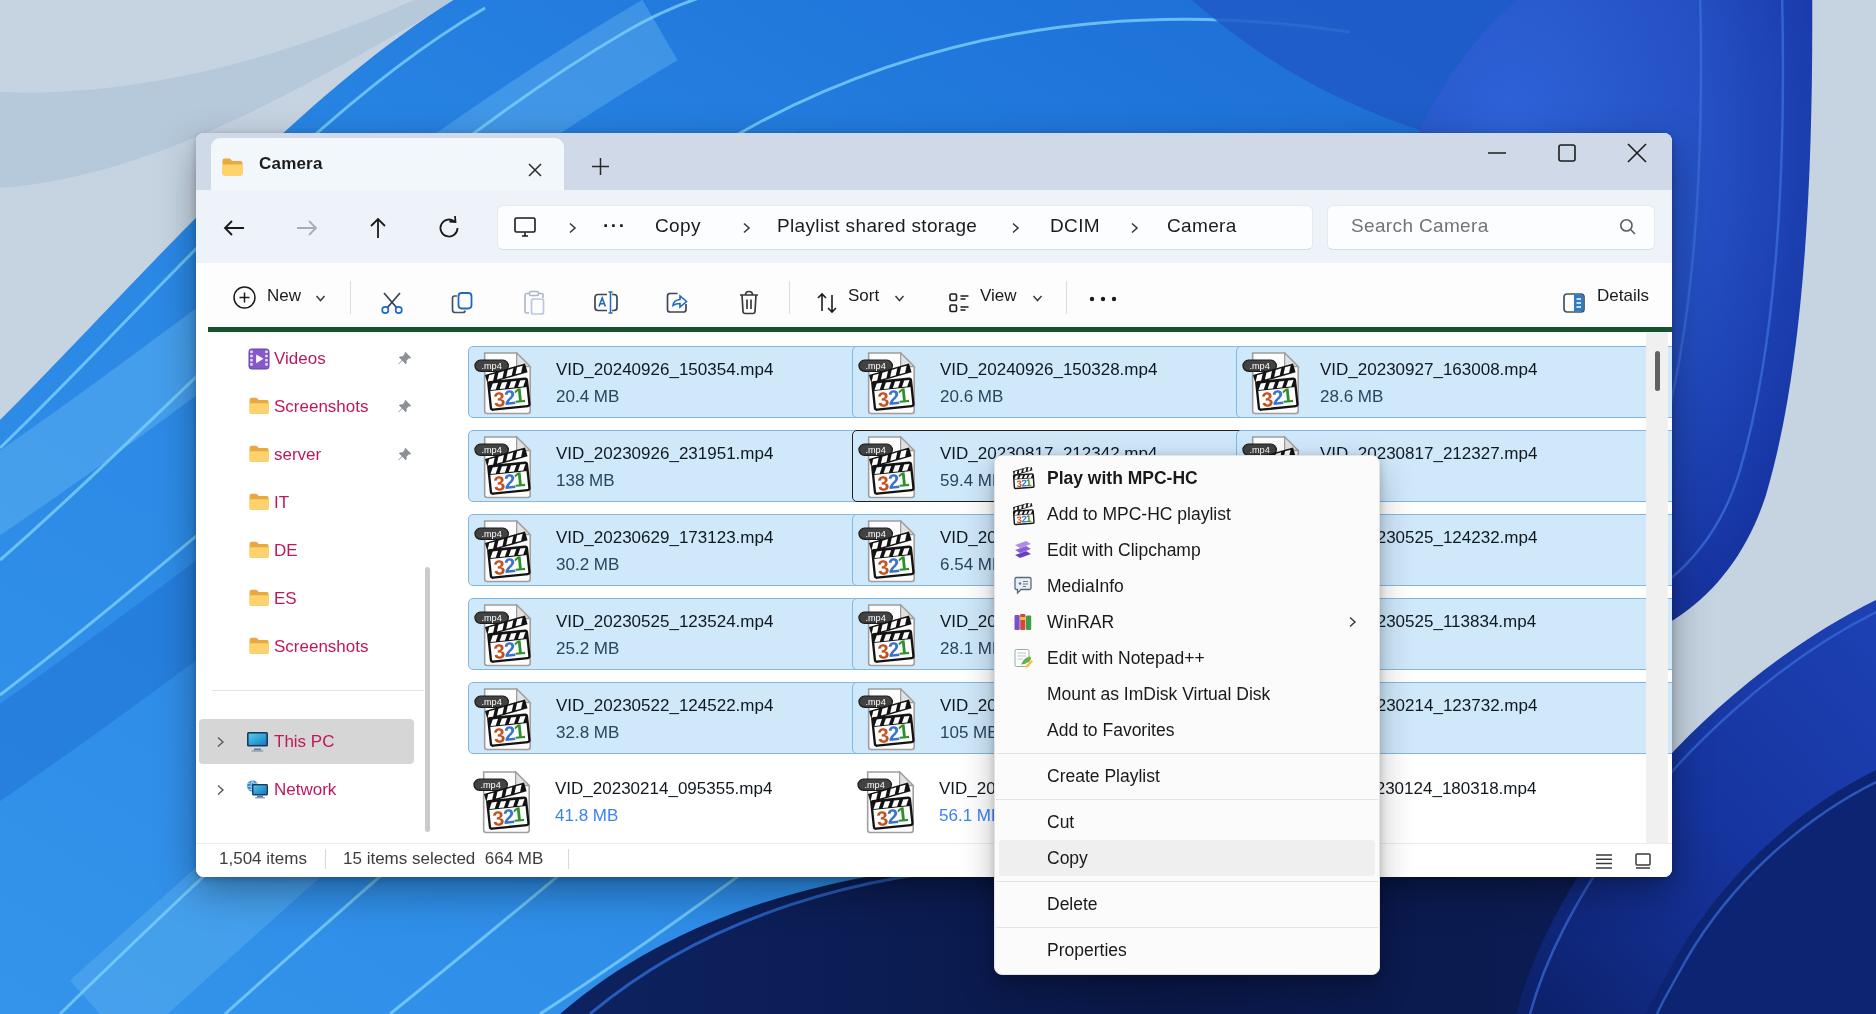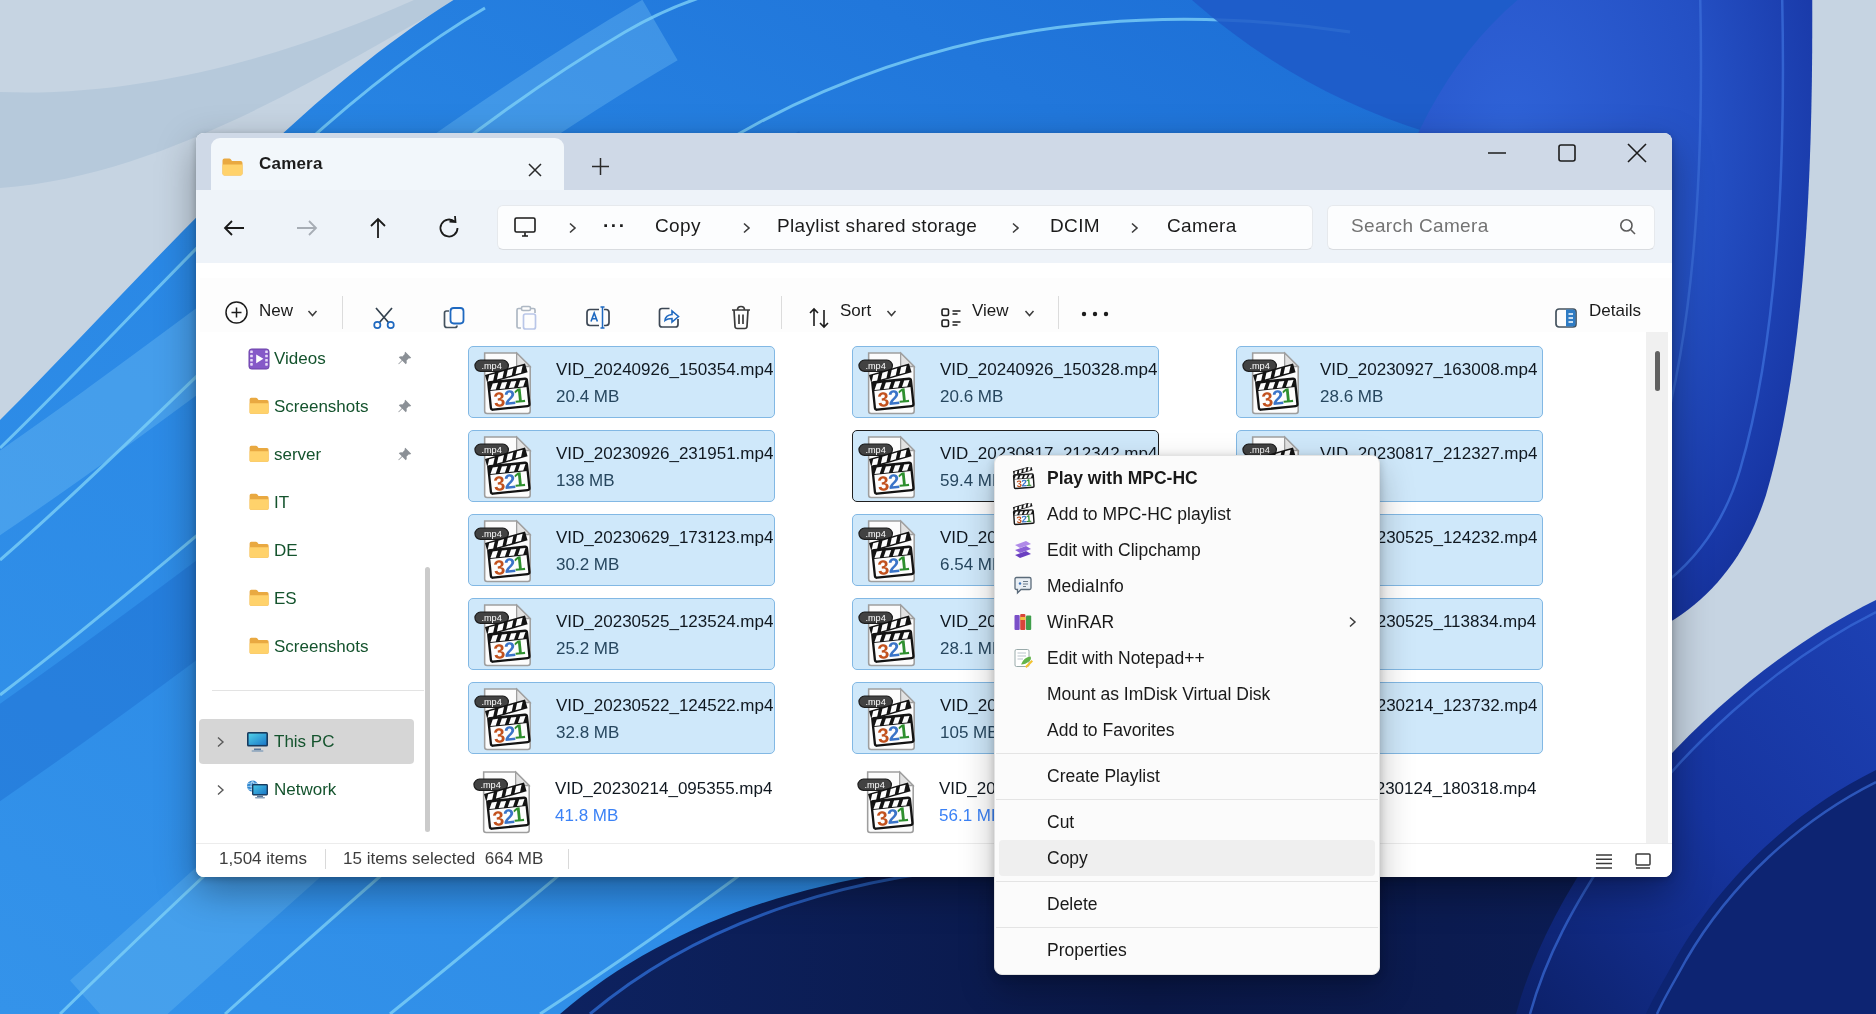--- a/index.html
+++ b/index.html
@@ -22,31 +22,31 @@
   
   .capbtn { position:absolute; top:0px; width:46px; height:40px; }
   
   #addr { position:absolute; left:0; top:57px; width:100%; height:73px; background:#eef3f9; }
   .navbtn { position:absolute; top:21px; width:40px; height:34px; }
   #addrbox { position:absolute; left:301px; top:15px; width:816px; height:45px; background:#fcfdfe; border:1px solid #e6e9ed; border-bottom-color:#d9dce0; border-radius:6px; }
   #searchbox { position:absolute; left:1131px; top:15px; width:328px; height:45px; background:#fcfdfe; border:1px solid #e6e9ed; border-bottom-color:#d9dce0; border-radius:6px; }
   .crumb { position:absolute; top:25px; font-size:19px; color:#1b1b1b; letter-spacing:.35px; }
   .chev { position:absolute; top:31px; }
   
-  #toolbar { position:absolute; left:4px; top:130px; width:100%; height:69px; background:#fdfdfd; border-bottom:5px solid #14532d;margin-top:15px; }
+  #toolbar { position:absolute; left:12px; top:130px; width:100%; height:69px; background:#fdfdfd; border-bottom:5px solid #14532d; }
   .tsep { position:absolute; top:18px; width:1px; height:33px; background:#dcdcdc; }
   .tlabel { position:absolute; top:23px; font-size:17px; color:#1b1b1b; }
   
   #body { position:absolute; left:0; top:199px; width:100%; height:511px; background:#fff; }
-  .sideitem { position:absolute; left:78px; font-size:17px; color:#14532d; }
+  .sideitem { position:absolute; left:78px; font-size:17px; color:#be185d; }
   #thispc-hl { position:absolute; left:3px; top:387px; width:215px; height:45px; background:#d6d6d6; border-radius:4px; }
   #side-scroll { position:absolute; left:229px; top:235px; width:5px; height:265px; background:#cbcbcb; border-radius:3px; }
   #side-div { position:absolute; left:16px; top:358px; width:212px; height:1px; background:#e3e3e3; }
   
-  .tile { position:absolute; width:307px; height:72px; border-radius:5px;text-decoration:underline; }
+  .tile { position:absolute; width:443px; height:72px; border-radius:5px;text-decoration:underline; }
   .tile.sel { background:#cfe8fa; border:1px solid #82b8e4; }
   .tile .fn { position:absolute; left:87px; top:13px; font-size:17px; color:#101820; white-space:nowrap; }
   .tile .fs { position:absolute; left:87px; top:40px; font-size:17px; color:#27475f; }
   .tile.unsel .fs { color:#3b82f6; }
   .tico { position:absolute; left:5px; top:2px; }
   #fgutter { position:absolute; left:1450px; top:0px; width:22px; height:511px; background:#f0f0f0; }
   #fthumb { position:absolute; left:1459px; top:19px; width:5px; height:40px; background:#616161; border-radius:3px; }
   
   #status { position:absolute; left:0; top:710px; width:100%; height:34px; background:#fff; border-top:1px solid #ececec; }
   #status .st { position:absolute; top:5px; font-size:17px; color:#3d3d3d; }

